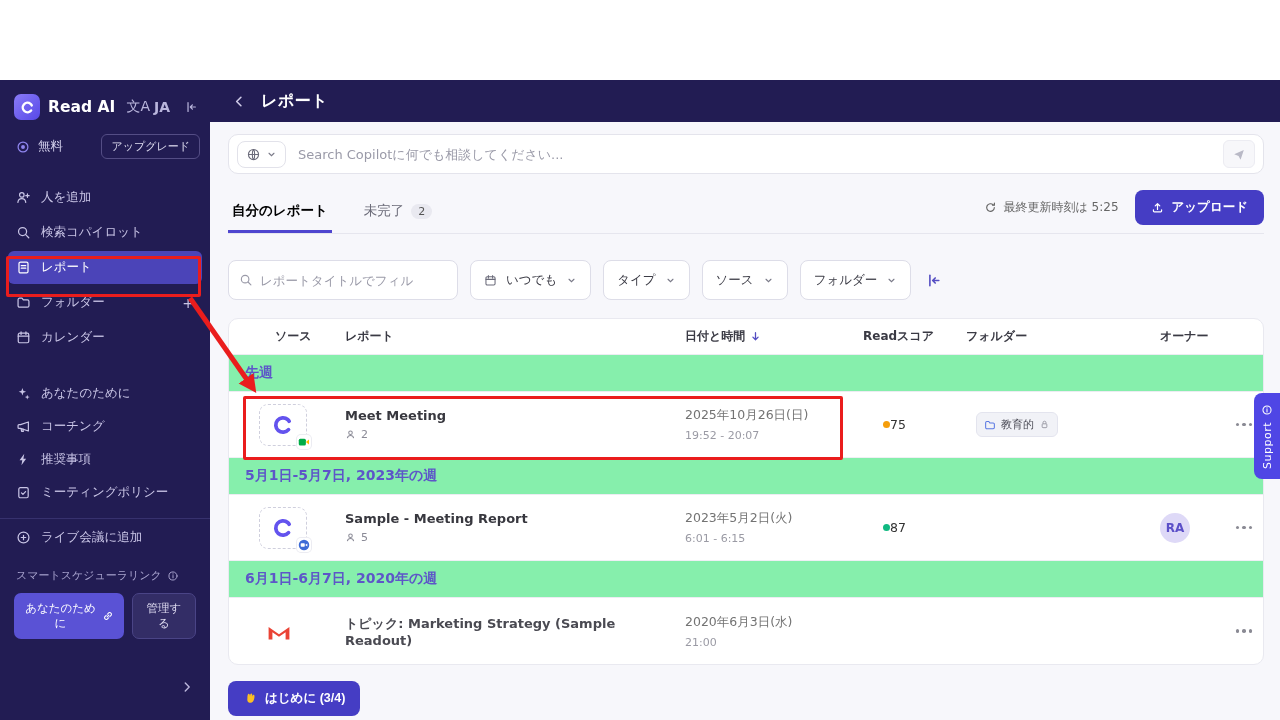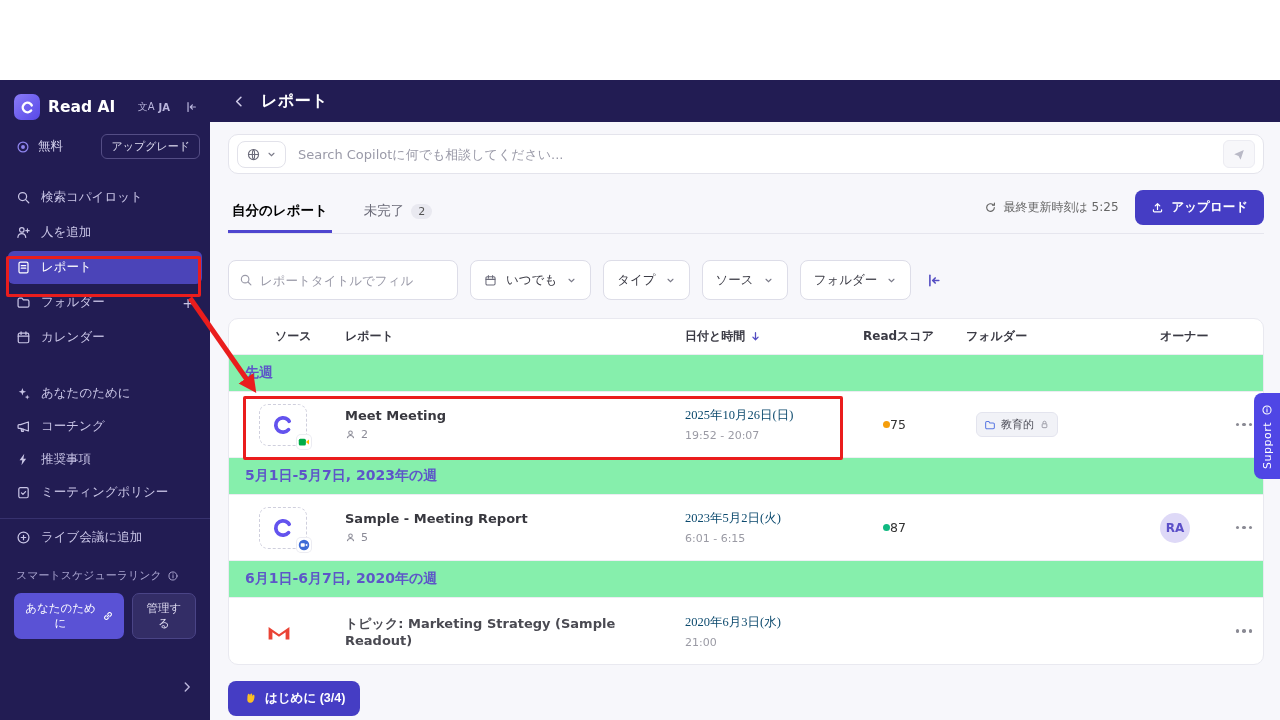--- a/index.html
+++ b/index.html
@@ -5,21 +5,21 @@
   * { box-sizing: border-box; margin: 0; padding: 0; }
   html,body { width:1280px; height:720px; background:#fff; font-family:"DejaVu Sans","Liberation Sans",sans-serif; position:relative; overflow:hidden; }
 
   .app { position:absolute; top:80px; left:0; width:1280px; height:640px; display:flex; }
 
   
   .sidebar { width:210px; flex-shrink:0; background:#221c53; color:#c9c5e6; font-size:12.5px; position:relative; }
   .logo-row { display:flex; align-items:center; gap:8px; padding:14px 12px 10px 14px; }
   .logo-mark { width:26px; height:26px; border-radius:7px; background:linear-gradient(135deg,#8a7bf7,#5748e8); display:flex; align-items:center; justify-content:center; flex-shrink:0; }
   .logo-text { color:#fff; font-weight:bold; font-size:15.5px; }
-  .lang-chip { margin-left:auto; display:flex; align-items:center; gap:4px; color:#b9b5dc; font-size:10px; }
+  .lang-chip { margin-left:auto; display:flex; align-items:center; gap:4px; color:#b9b5dc; font-size:14px; }
   .collapse-ic { color:#b9b5dc; margin-left:6px; }
   .plan-row { display:flex; align-items:center; gap:8px; padding:4px 10px 10px 16px; }
   .plan-label { color:#d6d3ef; }
   .upgrade-btn { margin-left:auto; border:1px solid #544d85; border-radius:6px; padding:4px 9px; font-size:11px; color:#e2e0f3; background:transparent; cursor:pointer; }
   .nav { padding:6px 8px 0 8px; }
   .nav-item { display:flex; align-items:center; gap:10px; padding:8px 8px; border-radius:6px; margin:2px 0; color:#c9c5e6; cursor:pointer; }
   .nav-item:first-child { margin-top:6px; }
   .nav-item.active { background:#4b44b8; color:#fff; }
   .nav-item .trail { margin-left:auto; font-size:14px; color:#c9c5e6; }
   .nav2 { padding:16px 8px 0 8px; }
@@ -74,21 +74,21 @@
   .row { height:66px; border-bottom:1px solid #efeff4; cursor:pointer; }
   .row:last-child { border-bottom:none; }
   .source-box { width:48px; height:42px; border:1.6px dashed #cfcfdd; border-radius:9px; display:flex; align-items:center; justify-content:center; position:relative; margin-left:14px; }
   .read-swirl { display:flex; }
   .mini-badge { position:absolute; bottom:-4px; right:-5px; background:#fff; border-radius:4px; padding:1px; display:flex; box-shadow:0 0 0 1px #ececf2; }
   .gmail-ic { margin-left:22px; display:flex; }
   .row-title { font-weight:bold; font-size:13px; color:#38383f; }
   .row-title.plain { font-weight:600; color:#4a4a52; }
   .participants { display:flex; gap:5px; align-items:center; color:#8a8a96; font-size:11px; margin-top:5px; }
   .cell-date { padding-left:10px; }
-  .date-main { font-size:12.5px; color:#0c4a6e;font-family:Liberation Serif, serif; }
+  .date-main { font-size:12.5px; color:#737373; }
   .date-sub { font-size:11px; color:#9a9aa4; margin-top:5px; }
   .cell-score { display:flex; align-items:center; font-size:12.5px; color:#333; padding-left:38px; }
   .dot { width:7px; height:7px; border-radius:50%; }
   .dot-orange { background:#f59e0b; }
   .dot-green { background:#10b981; }
   .cell-folder { padding-left:36px; }
   .folder-badge { display:inline-flex; align-items:center; gap:5px; background:#f1f2f7; border:1px solid #e3e4ee; border-radius:6px; padding:4px 7px; font-size:11px; color:#4a4a55; }
   .cell-owner { padding-left:50px; }
   .avatar { width:30px; height:30px; border-radius:50%; background:#ded9f7; color:#5b4fc8; font-size:12px; font-weight:bold; display:flex; align-items:center; justify-content:center; }
   .more-dots { display:flex; gap:3px; justify-content:center; cursor:pointer; padding:6px 0; }
@@ -141,35 +141,35 @@
           </svg>
       </span>
       <span class="plan-label">無料</span>
       <button class="upgrade-btn">アップグレード</button>
     </div>
 
     <div class="nav">
       <div class="nav-item">
         <span>
             <svg width="15" height="15" viewBox="0 0 16 16" fill="none" stroke="currentColor" stroke-width="1.3" stroke-linecap="round">
-              <circle cx="7" cy="7" r="4.3"></circle>
-              <path d="M10.3 10.3l3.3 3.3"></path>
-            </svg>
-          </span>
-        <span>検索コパイロット</span>
-      </div>
-      <div class="nav-item">
-        <span>
-            <svg width="15" height="15" viewBox="0 0 16 16" fill="none" stroke="currentColor" stroke-width="1.3" stroke-linecap="round">
               <circle cx="6.2" cy="5.2" r="2.4"></circle>
               <path d="M2 13.2c.3-2.6 2-4 4.2-4s3.9 1.4 4.2 4"></path>
               <path d="M12.2 4.2v3.6M10.4 6h3.6"></path>
             </svg>
           </span>
         <span>人を追加</span>
+      </div>
+      <div class="nav-item">
+        <span>
+            <svg width="15" height="15" viewBox="0 0 16 16" fill="none" stroke="currentColor" stroke-width="1.3" stroke-linecap="round">
+              <circle cx="7" cy="7" r="4.3"></circle>
+              <path d="M10.3 10.3l3.3 3.3"></path>
+            </svg>
+          </span>
+        <span>検索コパイロット</span>
       </div>
       <div class="nav-item active">
         <span>
             <svg width="15" height="15" viewBox="0 0 16 16" fill="none" stroke="currentColor" stroke-width="1.3" stroke-linecap="round">
               <rect x="3.2" y="2.2" width="9.6" height="11.6" rx="1.6"></rect>
               <path d="M5.6 6h4.8M5.6 8.7h4.8"></path>
             </svg>
           </span>
         <span>レポート</span>
       </div>

